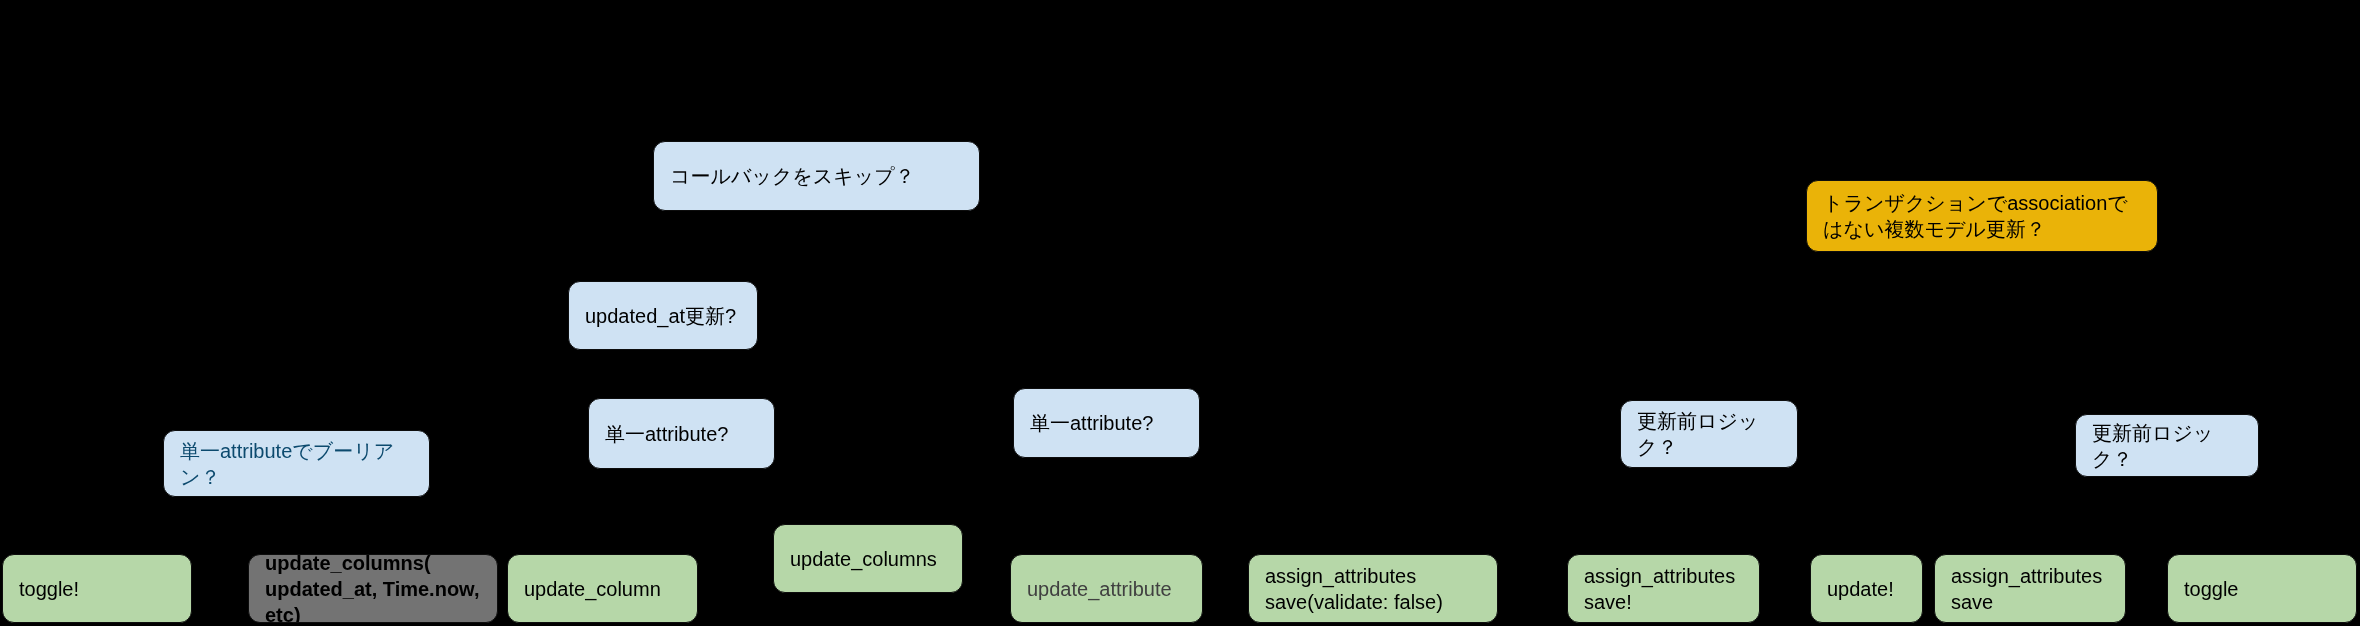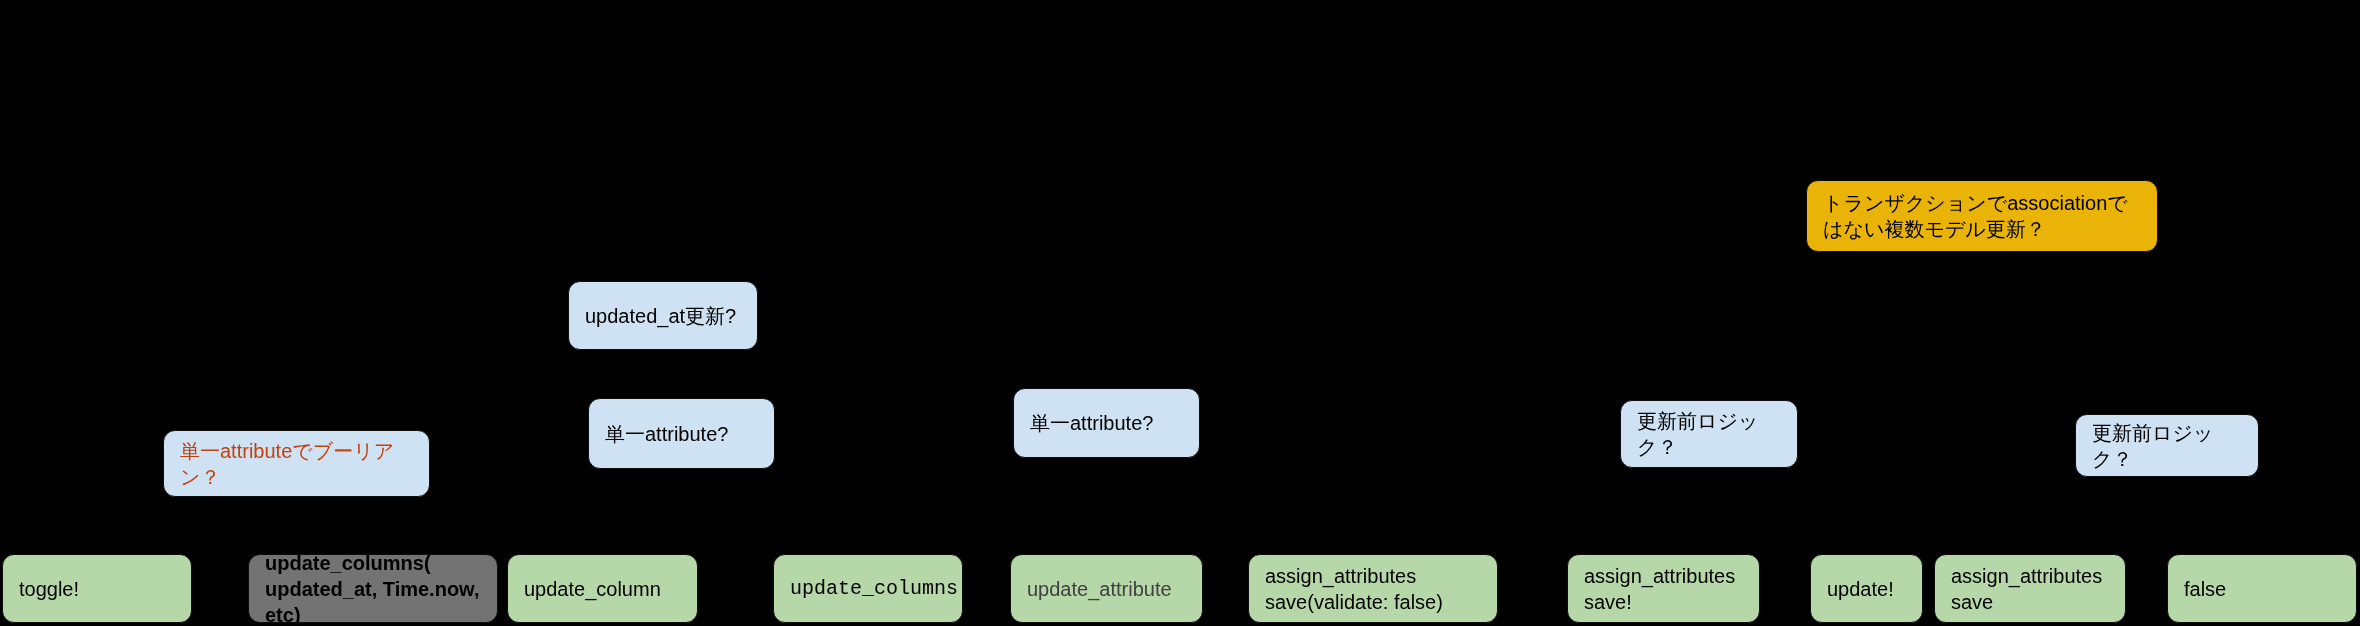--- a/index.html
+++ b/index.html
@@ -25,34 +25,35 @@
     font-size: 20px;
     line-height: 1.3;
     white-space: pre-wrap;
     overflow: hidden;
   }
 </style>
 </head>
 <body>
 
 <main id="stage" style="background: rgb(0, 0, 0);">
+    <div class="node question" style="left: 653px; top: 141px; width: 327px; height: 70px; background: rgb(207, 226, 243); color: rgb(0, 0, 0);">コールバックをスキップ？</div>
     <div class="node question" style="left: 1806px; top: 180px; width: 352px; height: 72px; background: #eab308; color: rgb(0, 0, 0);">トランザクションでassociationではない複数モデル更新？</div>
     <div class="node question" style="left: 568px; top: 281px; width: 190px; height: 69px; background: rgb(207, 226, 243); color: rgb(0, 0, 0);">updated_at更新?</div>
-    <div class="node question" style="left: 163px; top: 430px; width: 267px; height: 67px; background: rgb(207, 226, 243); color: #c2410c;">単一attributeでブーリアン？</div>
+    <div class="node question" style="left: 163px; top: 430px; width: 267px; height: 67px; background: rgb(207, 226, 243); color: #0c4a6e;">単一attributeでブーリアン？</div>
     <div class="node question" style="left: 588px; top: 398px; width: 187px; height: 71px; background: rgb(207, 226, 243); color: rgb(0, 0, 0);">単一attribute?</div>
     <div class="node question" style="left: 1013px; top: 388px; width: 187px; height: 70px; background: rgb(207, 226, 243); color: rgb(0, 0, 0);">単一attribute?</div>
     <div class="node question" style="left: 1620px; top: 400px; width: 178px; height: 68px; background: rgb(207, 226, 243); color: rgb(0, 0, 0);">更新前ロジック？</div>
     <div class="node question" style="left: 2075px; top: 414px; width: 184px; height: 63px; background: rgb(207, 226, 243); color: rgb(0, 0, 0);">更新前ロジック？</div>
     <div class="node answer" style="left: 2px; top: 554px; width: 190px; height: 69px; background: rgb(182, 215, 168); color: rgb(0, 0, 0);">toggle!</div>
     <div class="node answer" style="left: 248px; top: 554px; width: 250px; height: 69px; background: #737373; color: rgb(0, 0, 0); font-weight: bold;">update_columns(
 updated_at, Time.now, etc)</div>
     <div class="node answer" style="left: 507px; top: 554px; width: 191px; height: 69px; background: rgb(182, 215, 168); color: rgb(0, 0, 0);">update_column</div>
-    <div class="node answer" style="left: 773px; top: 554px; width: 190px; height: 69px; background: rgb(182, 215, 168); color: rgb(0, 0, 0); font-family: Liberation Mono, monospace;">update_columns</div>
+    <div class="node answer" style="left: 773px; top: 524px; width: 190px; height: 69px; background: rgb(182, 215, 168); color: rgb(0, 0, 0);">update_columns</div>
     <div class="node answer" style="left: 1010px; top: 554px; width: 193px; height: 69px; background: rgb(182, 215, 168); color: #404040;">update_attribute</div>
     <div class="node answer" style="left: 1248px; top: 554px; width: 250px; height: 69px; background: rgb(182, 215, 168); color: rgb(0, 0, 0);">assign_attributes
 save(validate: false)</div>
     <div class="node answer" style="left: 1567px; top: 554px; width: 193px; height: 69px; background: rgb(182, 215, 168); color: rgb(0, 0, 0);">assign_attributes
 save!</div>
     <div class="node answer" style="left: 1810px; top: 554px; width: 113px; height: 69px; background: rgb(182, 215, 168); color: rgb(0, 0, 0);">update!</div>
     <div class="node answer" style="left: 1934px; top: 554px; width: 192px; height: 69px; background: rgb(182, 215, 168); color: rgb(0, 0, 0);">assign_attributes
 save</div>
-    <div class="node answer" style="left: 2167px; top: 554px; width: 190px; height: 69px; background: rgb(182, 215, 168); color: rgb(0, 0, 0);">false</div>
+    <div class="node answer" style="left: 2167px; top: 554px; width: 190px; height: 69px; background: rgb(182, 215, 168); color: rgb(0, 0, 0);">toggle</div>
   </main>
 
 </body></html>

